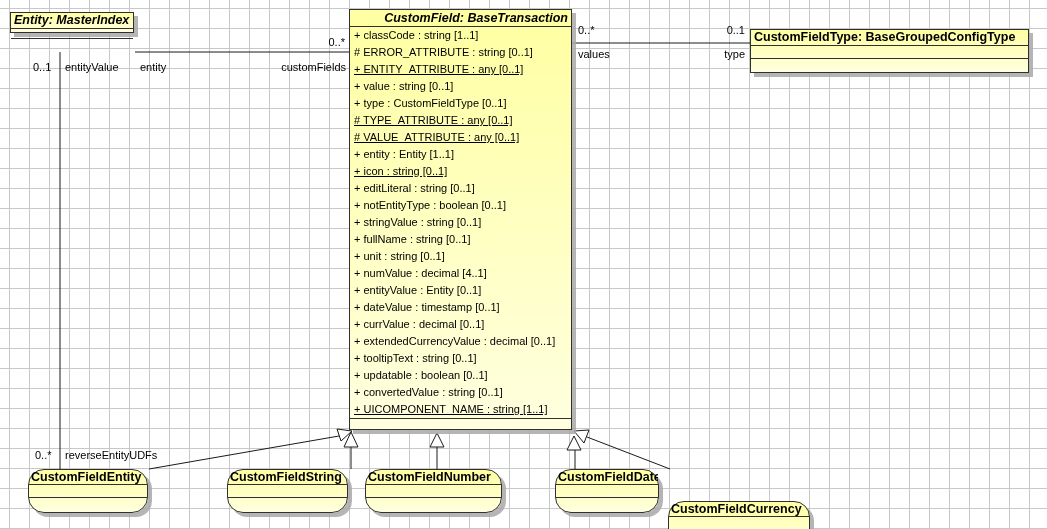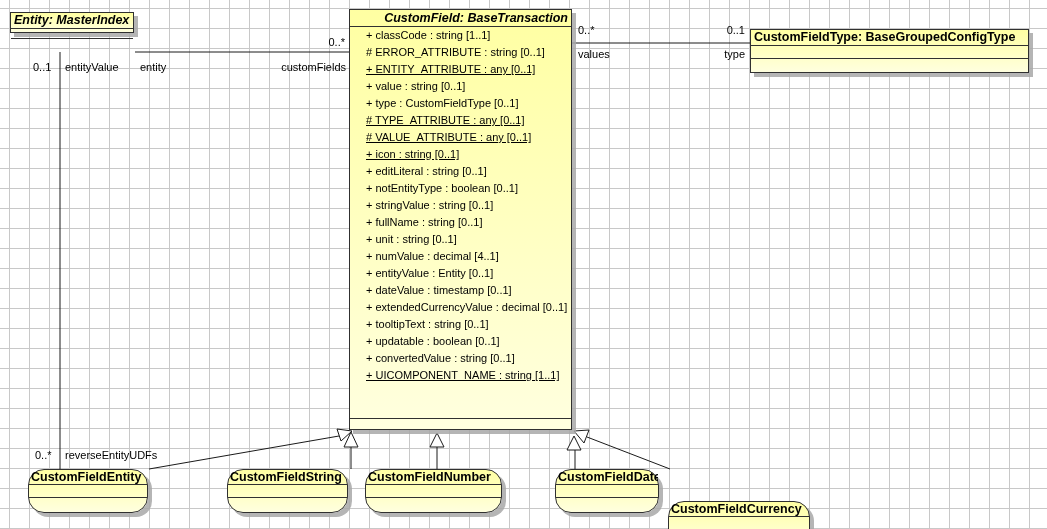--- a/index.html
+++ b/index.html
@@ -33,21 +33,21 @@
   .attrs{border-bottom:1px solid #303030;}
   .attr-row{font-size:11px;line-height:17px;padding-left:4px;white-space:nowrap;overflow:hidden;}
   .attr-row.static{text-decoration:underline;}
 
   #box-entity{left:10px;top:12px;width:124px;height:21px;}
   #box-entity .uml-title{line-height:15px;}
   #box-entity .attrs{height:9px;}
 
   #box-customfield{left:349px;top:9px;width:223px;height:421px;}
   #box-customfield .uml-title{line-height:16px;}
-  #box-customfield .attrs{height:391px;padding-left:12px;}
+  #box-customfield .attrs{height:391px;}
 
   #box-customfieldtype{left:750px;top:29px;width:279px;height:44px;}
   #box-customfieldtype .attrs{height:12px;}
 
   .subclass{top:469px;height:44px;border-radius:16px;}
   .subclass .uml-title{line-height:14px;padding:0 2px;}
   .subclass .attrs{height:12px;}
   #box-cfentity{left:28px;width:120px;}
   #box-cfstring{left:227px;width:121px;}
   #box-cfnumber{left:365px;width:137px;}
@@ -100,29 +100,31 @@
 <div class="uml-box" id="box-customfield">
   <div class="uml-title italic center">CustomField: BaseTransaction</div>
   <div class="attrs" id="customfield-attrs">
       <div class="attr-row">+ classCode : string [1..1]</div>
       <div class="attr-row"># ERROR_ATTRIBUTE : string [0..1]</div>
       <div class="attr-row static">+ ENTITY_ATTRIBUTE : any [0..1]</div>
       <div class="attr-row">+ value : string [0..1]</div>
       <div class="attr-row">+ type : CustomFieldType [0..1]</div>
       <div class="attr-row static"># TYPE_ATTRIBUTE : any [0..1]</div>
       <div class="attr-row static"># VALUE_ATTRIBUTE : any [0..1]</div>
+      <div class="attr-row">+ entity : Entity [1..1]</div>
       <div class="attr-row static">+ icon : string [0..1]</div>
       <div class="attr-row">+ editLiteral : string [0..1]</div>
       <div class="attr-row">+ notEntityType : boolean [0..1]</div>
       <div class="attr-row">+ stringValue : string [0..1]</div>
       <div class="attr-row">+ fullName : string [0..1]</div>
       <div class="attr-row">+ unit : string [0..1]</div>
       <div class="attr-row">+ numValue : decimal [4..1]</div>
       <div class="attr-row">+ entityValue : Entity [0..1]</div>
       <div class="attr-row">+ dateValue : timestamp [0..1]</div>
+      <div class="attr-row">+ currValue : decimal [0..1]</div>
       <div class="attr-row">+ extendedCurrencyValue : decimal [0..1]</div>
       <div class="attr-row">+ tooltipText : string [0..1]</div>
       <div class="attr-row">+ updatable : boolean [0..1]</div>
       <div class="attr-row">+ convertedValue : string [0..1]</div>
       <div class="attr-row static">+ UICOMPONENT_NAME : string [1..1]</div>
     </div>
   <div></div>
 </div>
 
 <div class="uml-box" id="box-customfieldtype">

